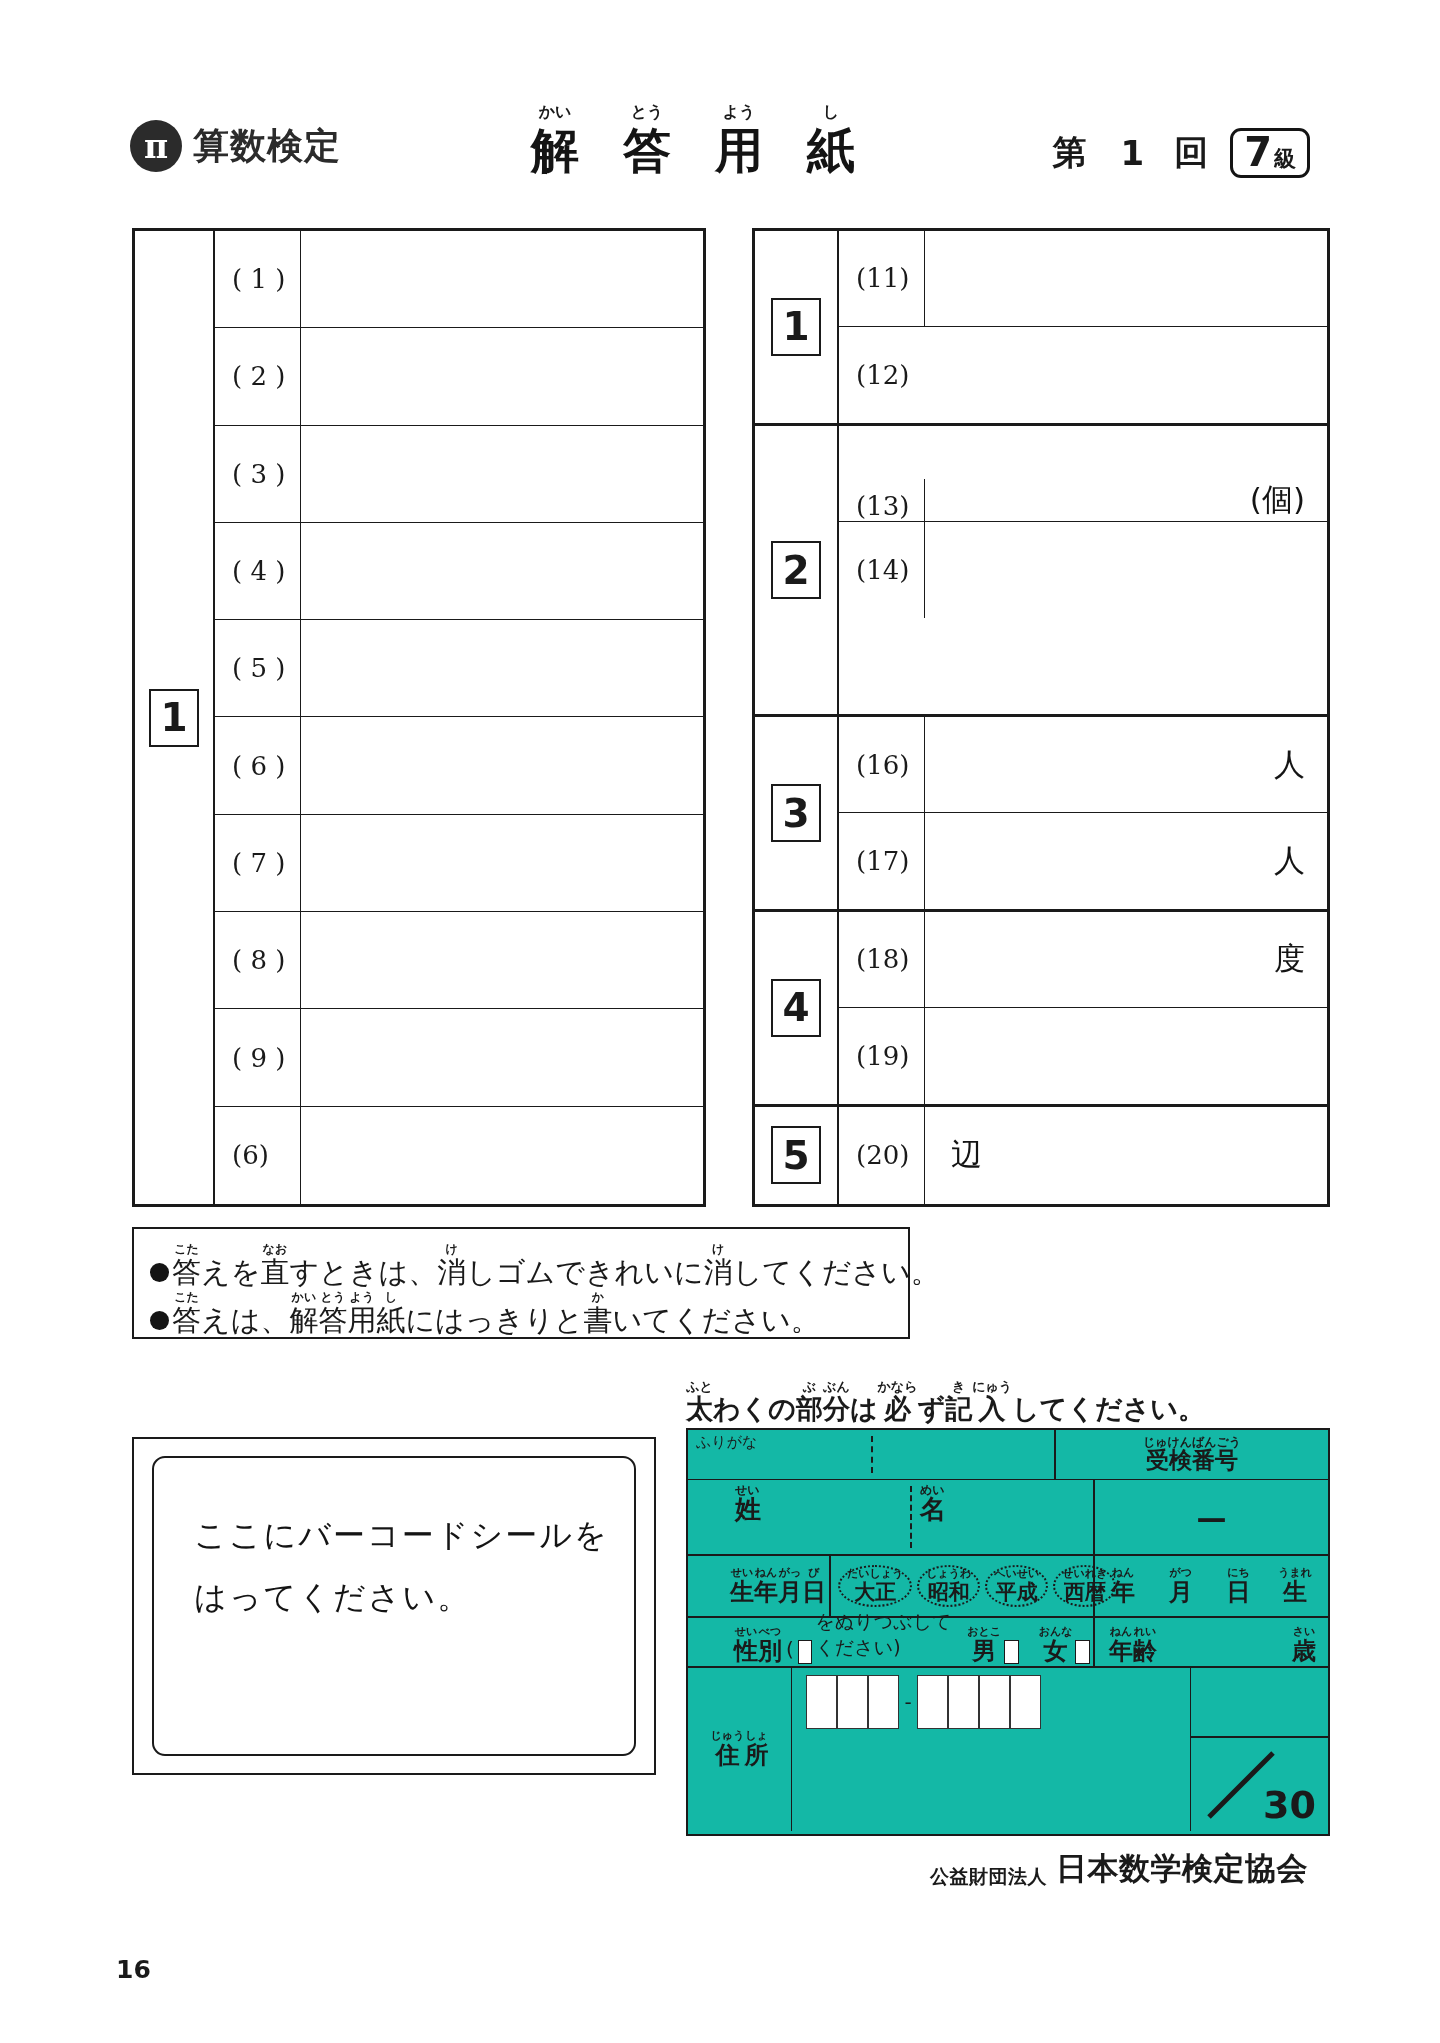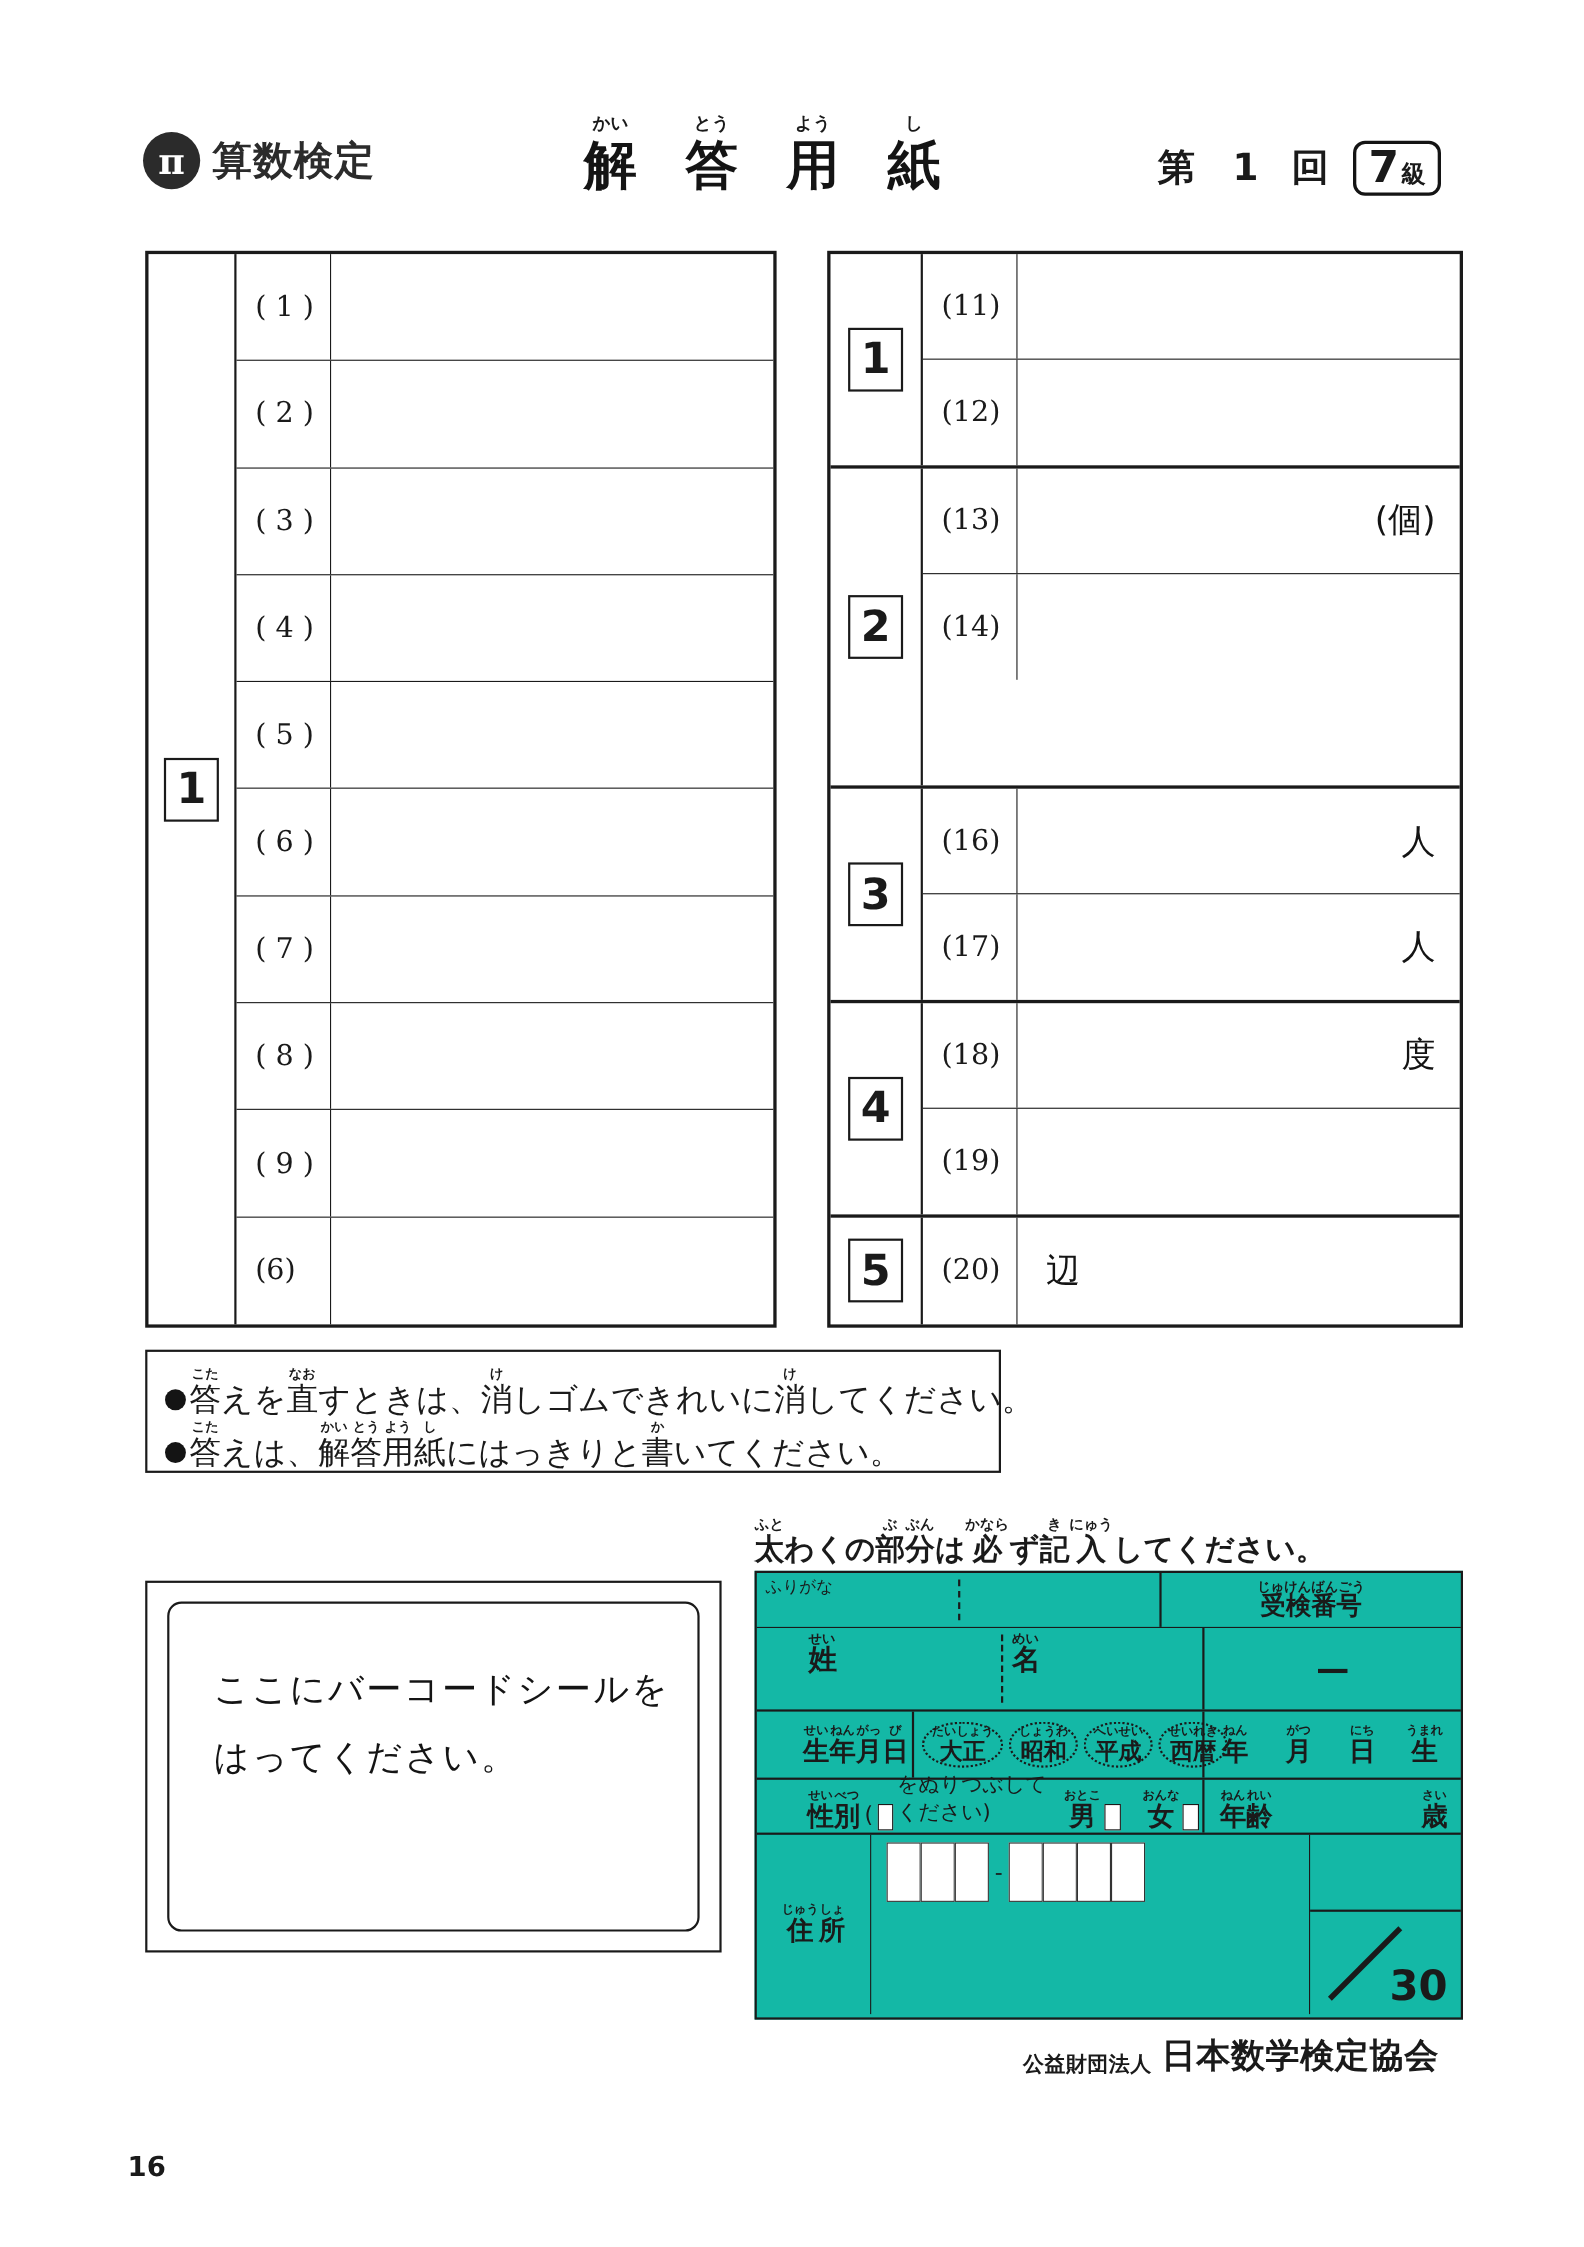--- a/index.html
+++ b/index.html
@@ -259,32 +259,32 @@
   <div class="ans-table" id="table-right">
       <div class="grp bdr-bottom" style="height: 194.6px;">
         <div class="grp-label">
           <div class="qnum-box">1</div>
         </div>
         <div class="rows">
           <div class="row" style="height: 95.8px;">
             <div class="row-no">(11)</div>
             <div class="row-ans"></div>
           </div>
-          <div class="row" style="height: 95.8px;">
+          <div class="row" style="height: 95.8px; align-items: center;">
             <div class="row-no">(12)</div>
             <div class="row-ans"></div>
           </div>
         </div>
       </div>
       <div class="grp bdr-bottom" style="height: 291.9px;">
         <div class="grp-label">
           <div class="qnum-box">2</div>
         </div>
         <div class="rows">
-          <div class="row" style="height: 96.3px;">
+          <div class="row" style="height: 96.3px; align-items: flex-end;">
             <div class="row-no">(13)</div>
             <div class="row-ans">(個)</div>
           </div>
           <div class="row" style="height: 96.3px;">
             <div class="row-no">(14)</div>
             <div class="row-ans"></div>
           </div>
         </div>
       </div>
       <div class="grp bdr-bottom" style="height: 194.6px;">

